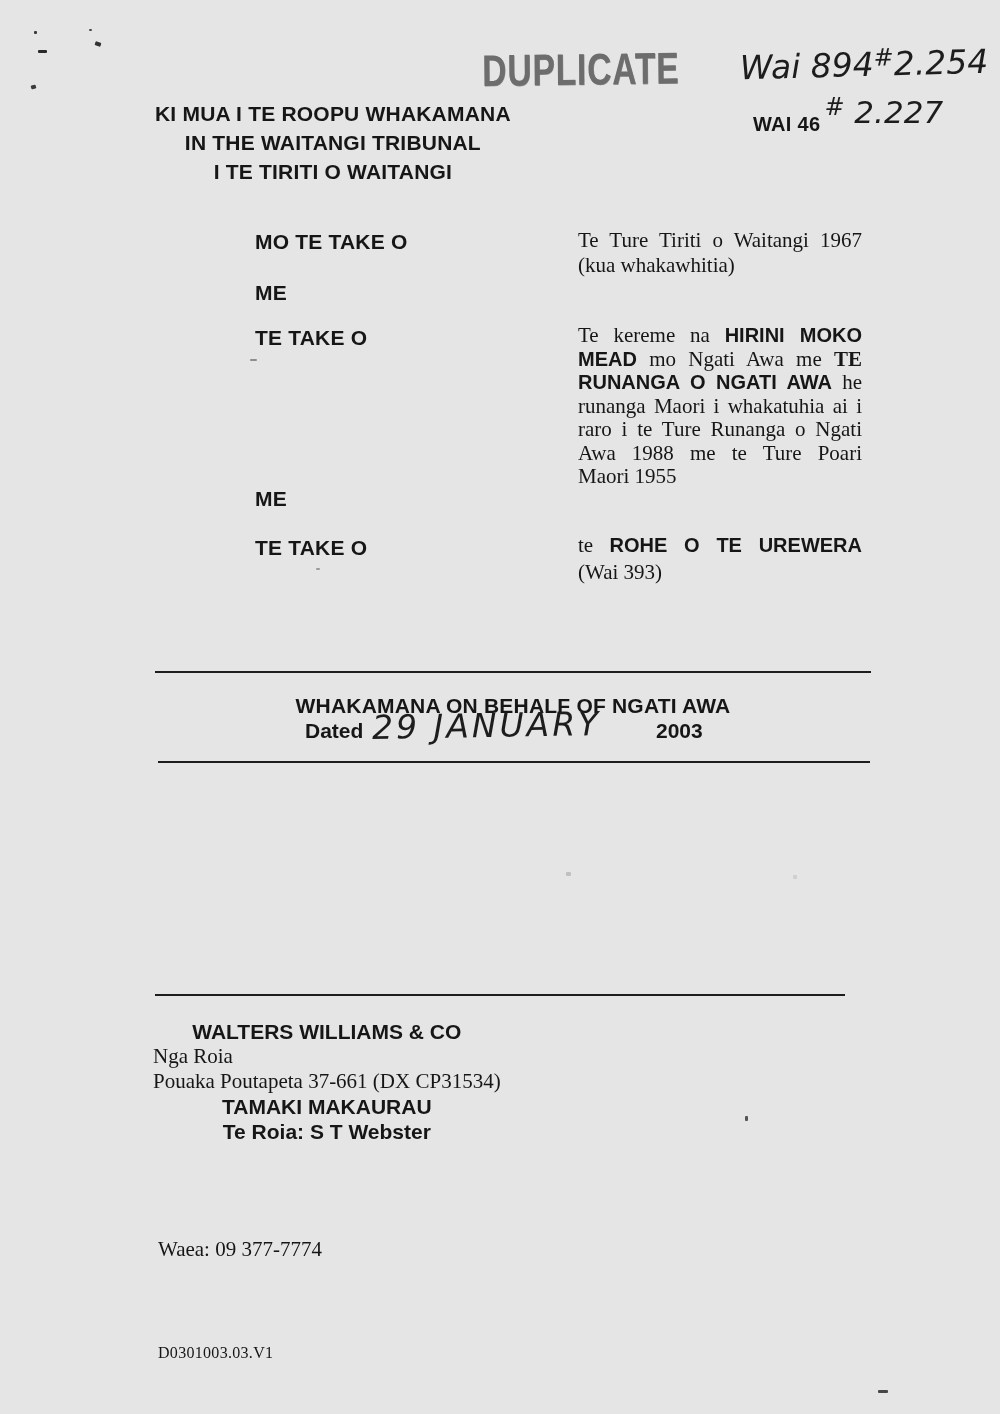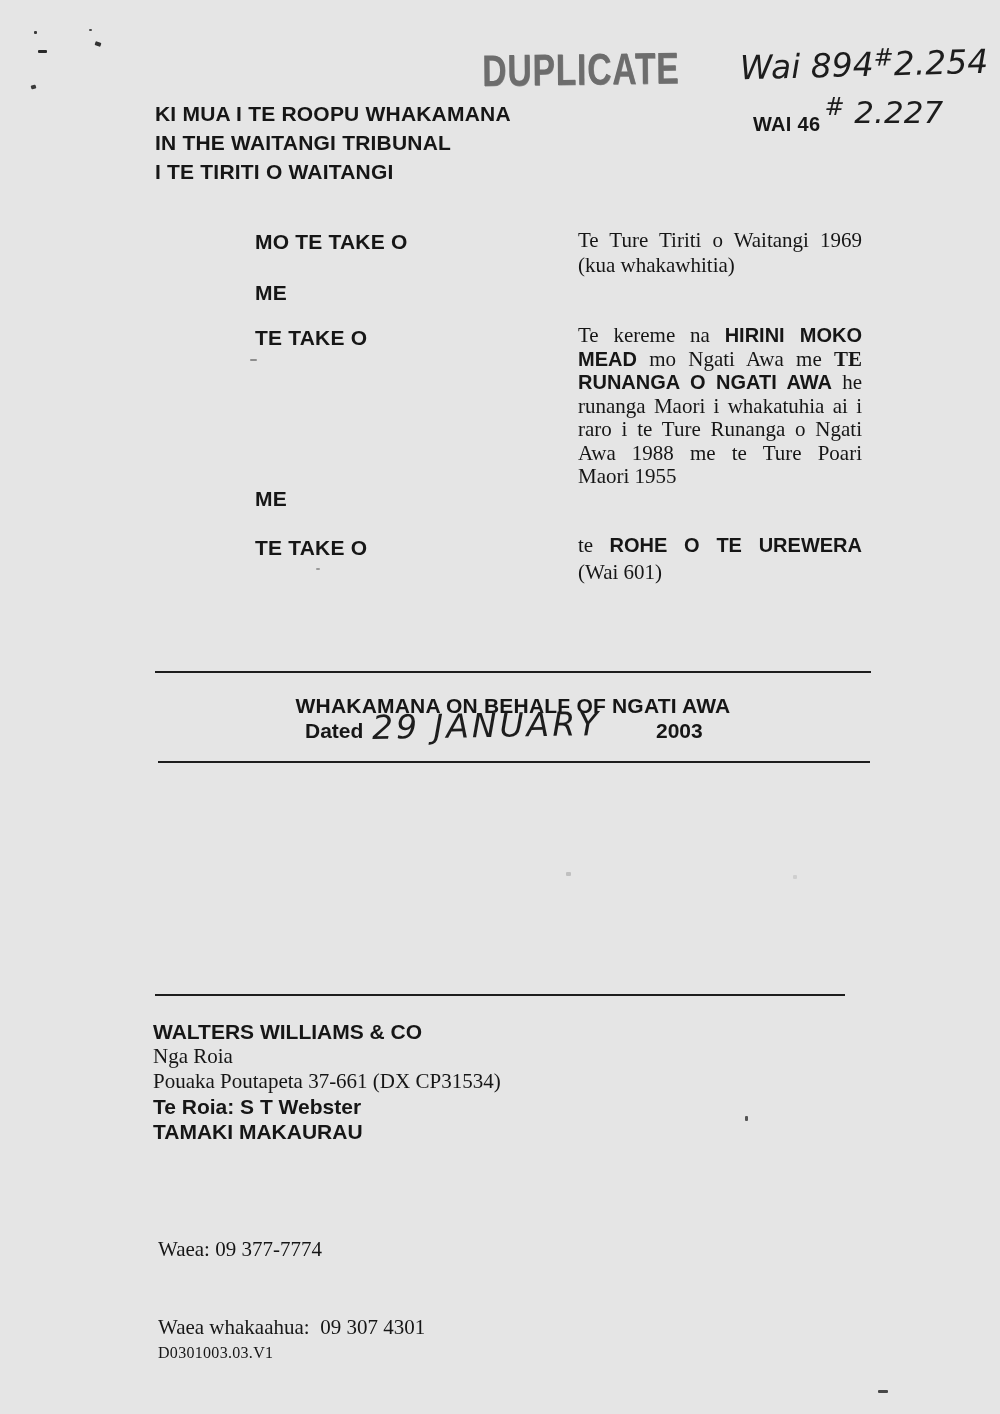--- a/index.html
+++ b/index.html
@@ -8,21 +8,21 @@
     width: 1000px;
     height: 1414px;
     background: #e5e5e5;
     color: #161616;
     overflow: hidden;
     font-family: "Liberation Serif", serif;
   }
   .abs { position: absolute; }
 
   
-  .sans-b { font-family: "Liberation Sans", sans-serif; font-weight: bold; }
+  .sans-b { font-family: "Liberation Sans", sans-serif; font-weight: bold; text-align: center; }
   .serif  { font-family: "Liberation Serif", serif; font-weight: normal; }
   .serif-b{ font-family: "Liberation Serif", serif; font-weight: bold; }
 
   .stamp {
     left: 482px; top: 46px;
     font-family: "Liberation Sans", sans-serif;
     font-weight: bold;
     font-size: 41px;
     color: #6d6d6d;
     letter-spacing: 1px;
@@ -103,47 +103,46 @@
     <div>IN THE WAITANGI TRIBUNAL</div>
     <div>I TE TIRITI O WAITANGI</div>
   </div>
 
   <div class="abs sans-b caption-label" style="top:230px;">MO TE TAKE O</div>
   <div class="abs sans-b caption-label" style="top:281px;">ME</div>
   <div class="abs sans-b caption-label" style="top:326px;">TE TAKE O</div>
   <div class="abs sans-b caption-label" style="top:487px;">ME</div>
   <div class="abs sans-b caption-label" style="top:536px;">TE TAKE O</div>
 
-  <div class="abs serif caption-body" style="top:228px; line-height:25px;">Te Ture Tiriti o Waitangi 1969 (kua whakawhitia)</div>
+  <div class="abs serif caption-body" style="top:228px; line-height:25px;">Te Ture Tiriti o Waitangi 1967 (kua whakawhitia)</div>
 
   <div class="abs serif caption-body" style="top:324px; line-height:23.5px;">
     <span>Te kereme na </span><span class="bold-seg">HIRINI MOKO MEAD</span><span> mo Ngati Awa me </span><span class="serif-b">TE</span><span> </span><span class="bold-seg">RUNANGA O NGATI AWA</span><span> he runanga Maori i whakatuhia ai i raro i te Ture Runanga o Ngati Awa 1988 me te Ture Poari Maori 1955</span>
   </div>
 
   <div class="abs serif caption-body" style="top:532px; line-height:27px;">
-    <span>te </span><span class="bold-seg">ROHE O TE UREWERA</span><span> (Wai 601)</span>
+    <span>te </span><span class="bold-seg">ROHE O TE UREWERA</span><span> (Wai 393)</span>
   </div>
 
   <div class="abs rule" style="left:155px;top:671px;width:716px;"></div>
   <div class="abs sans-b memo-title" style="top:694px;">WHAKAMANA ON BEHALF OF NGATI AWA</div>
   <div class="abs sans-b dated-label">Dated</div>
   <div class="abs hand hand-date">29 JANUARY</div>
   <div class="abs sans-b memo-year">2003</div>
   <div class="abs rule" style="left:158px;top:761px;width:712px;"></div>
 
   <div class="abs rule" style="left:155px;top:994px;width:690px;height:2px;"></div>
 
   <div class="abs firm-block">
     <div class="sans-b">WALTERS WILLIAMS &amp; CO</div>
     <div class="serif">Nga Roia</div>
     <div class="serif">Pouaka Poutapeta 37-661 (DX CP31534)</div>
+    <div class="sans-b">TAMAKI MAKAURAU</div>
     <div class="sans-b">Te Roia: S T Webster</div>
-    <div class="sans-b">TAMAKI MAKAURAU</div>
   </div>
 
   <div class="abs serif phone-block">
     <div>Waea: 09 377-7774</div>
-    <div>Waea whakaahua:  09 307 4301</div>
   </div>
 
   <div class="abs serif doc-code">D0301003.03.V1</div>
 
 </div>
 
 </body></html>

